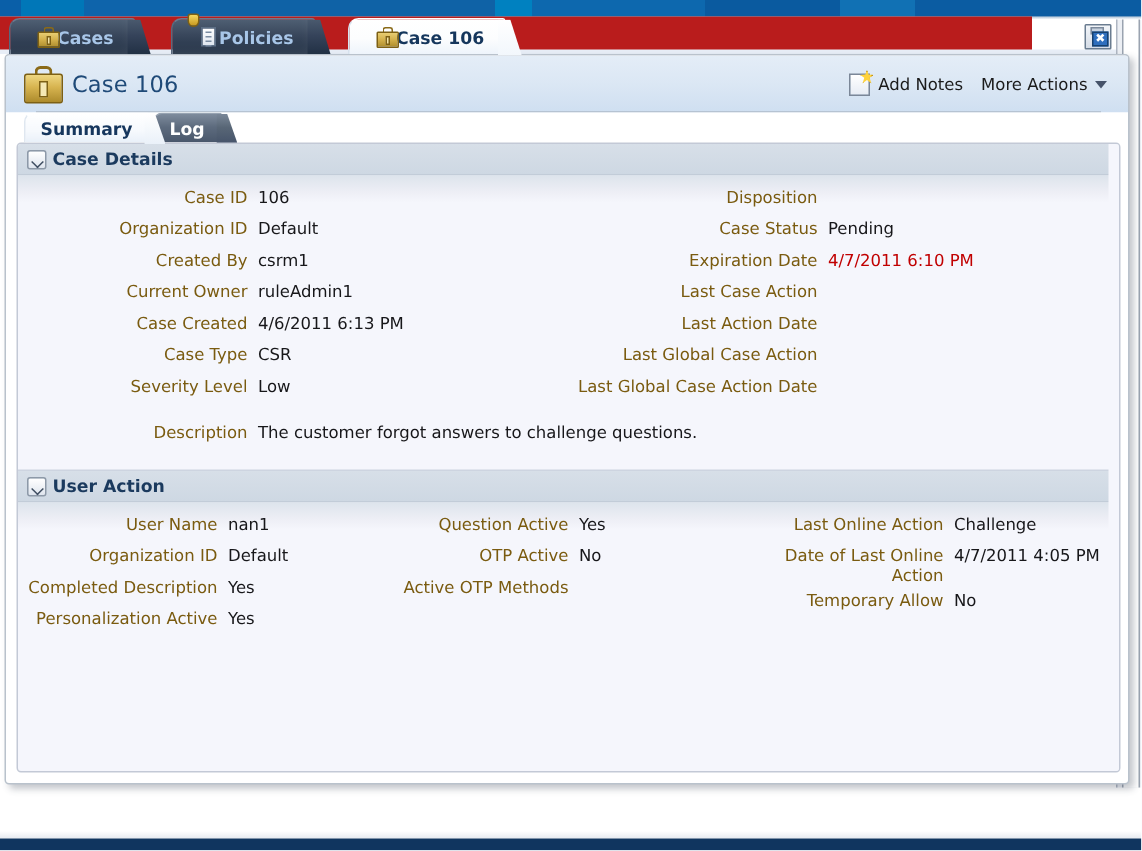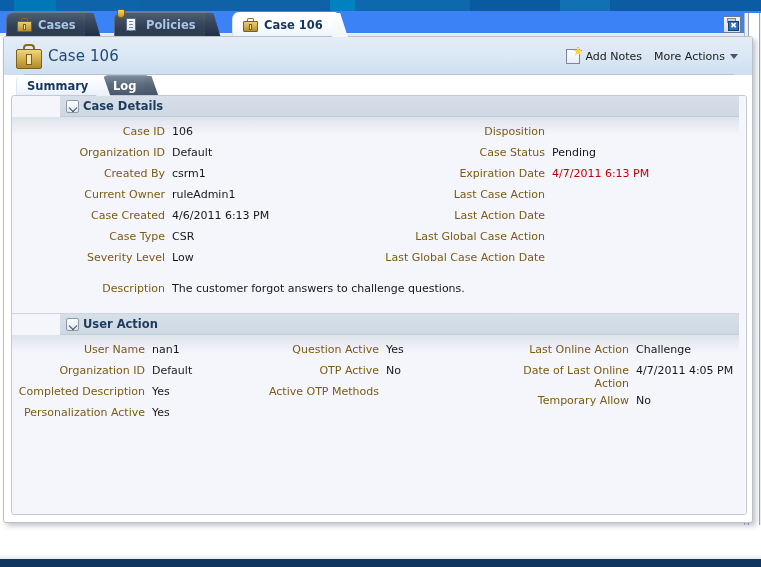--- a/index.html
+++ b/index.html
@@ -46,23 +46,24 @@
     position: absolute;
     top: 11px; left: 0;
     width: 761px; height: 2px;
     background: linear-gradient(to bottom, rgba(10,70,130,.35), rgba(10,70,130,0));
   }
 
   
   .tabbar {
     position: absolute;
     top: 11px; left: 0;
-    width: 761px;
+    width: 688px;
     height: 25px;
-    background: #3b82f6;
+    background: #b91c1c;
+    text-align: center;
   }
   .tabbar-base {
     position: absolute;
     bottom: 0; left: 0;
     width: 761px; height: 3px;
     background: #e8eef7;
   }
   .tab {
     position: absolute;
     top: 1px;
@@ -346,21 +347,20 @@
 
   .section { position: relative; }
 
   .section-head {
     display: flex;
     align-items: center;
     gap: 4px;
     padding: 3px 0 3px 6px;
     background: linear-gradient(to bottom, #d7dfe8 0%, #ced8e3 100%);
     border-bottom: 1px solid #c2ccd8;
-    margin-left: 48px;
   }
   .disclose {
     width: 13px; height: 13px;
     box-sizing: border-box;
     background: linear-gradient(to bottom, #ffffff, #dfe5ee);
     border: 1px solid #8d99a8;
     border-radius: 2px;
     position: relative;
     cursor: pointer;
     flex: 0 0 auto;
@@ -665,21 +665,21 @@
               <div class="frow">
                 <span class="flabel">Disposition</span>
                 <span class="fvalue"></span>
               </div>
               <div class="frow">
                 <span class="flabel">Case Status</span>
                 <span class="fvalue">Pending</span>
               </div>
               <div class="frow">
                 <span class="flabel">Expiration Date</span>
-                <span class="fvalue alert">4/7/2011 6:13 PM</span>
+                <span class="fvalue alert">4/7/2011 6:10 PM</span>
               </div>
               <div class="frow">
                 <span class="flabel">Last Case Action</span>
                 <span class="fvalue"></span>
               </div>
               <div class="frow">
                 <span class="flabel">Last Action Date</span>
                 <span class="fvalue"></span>
               </div>
               <div class="frow">

